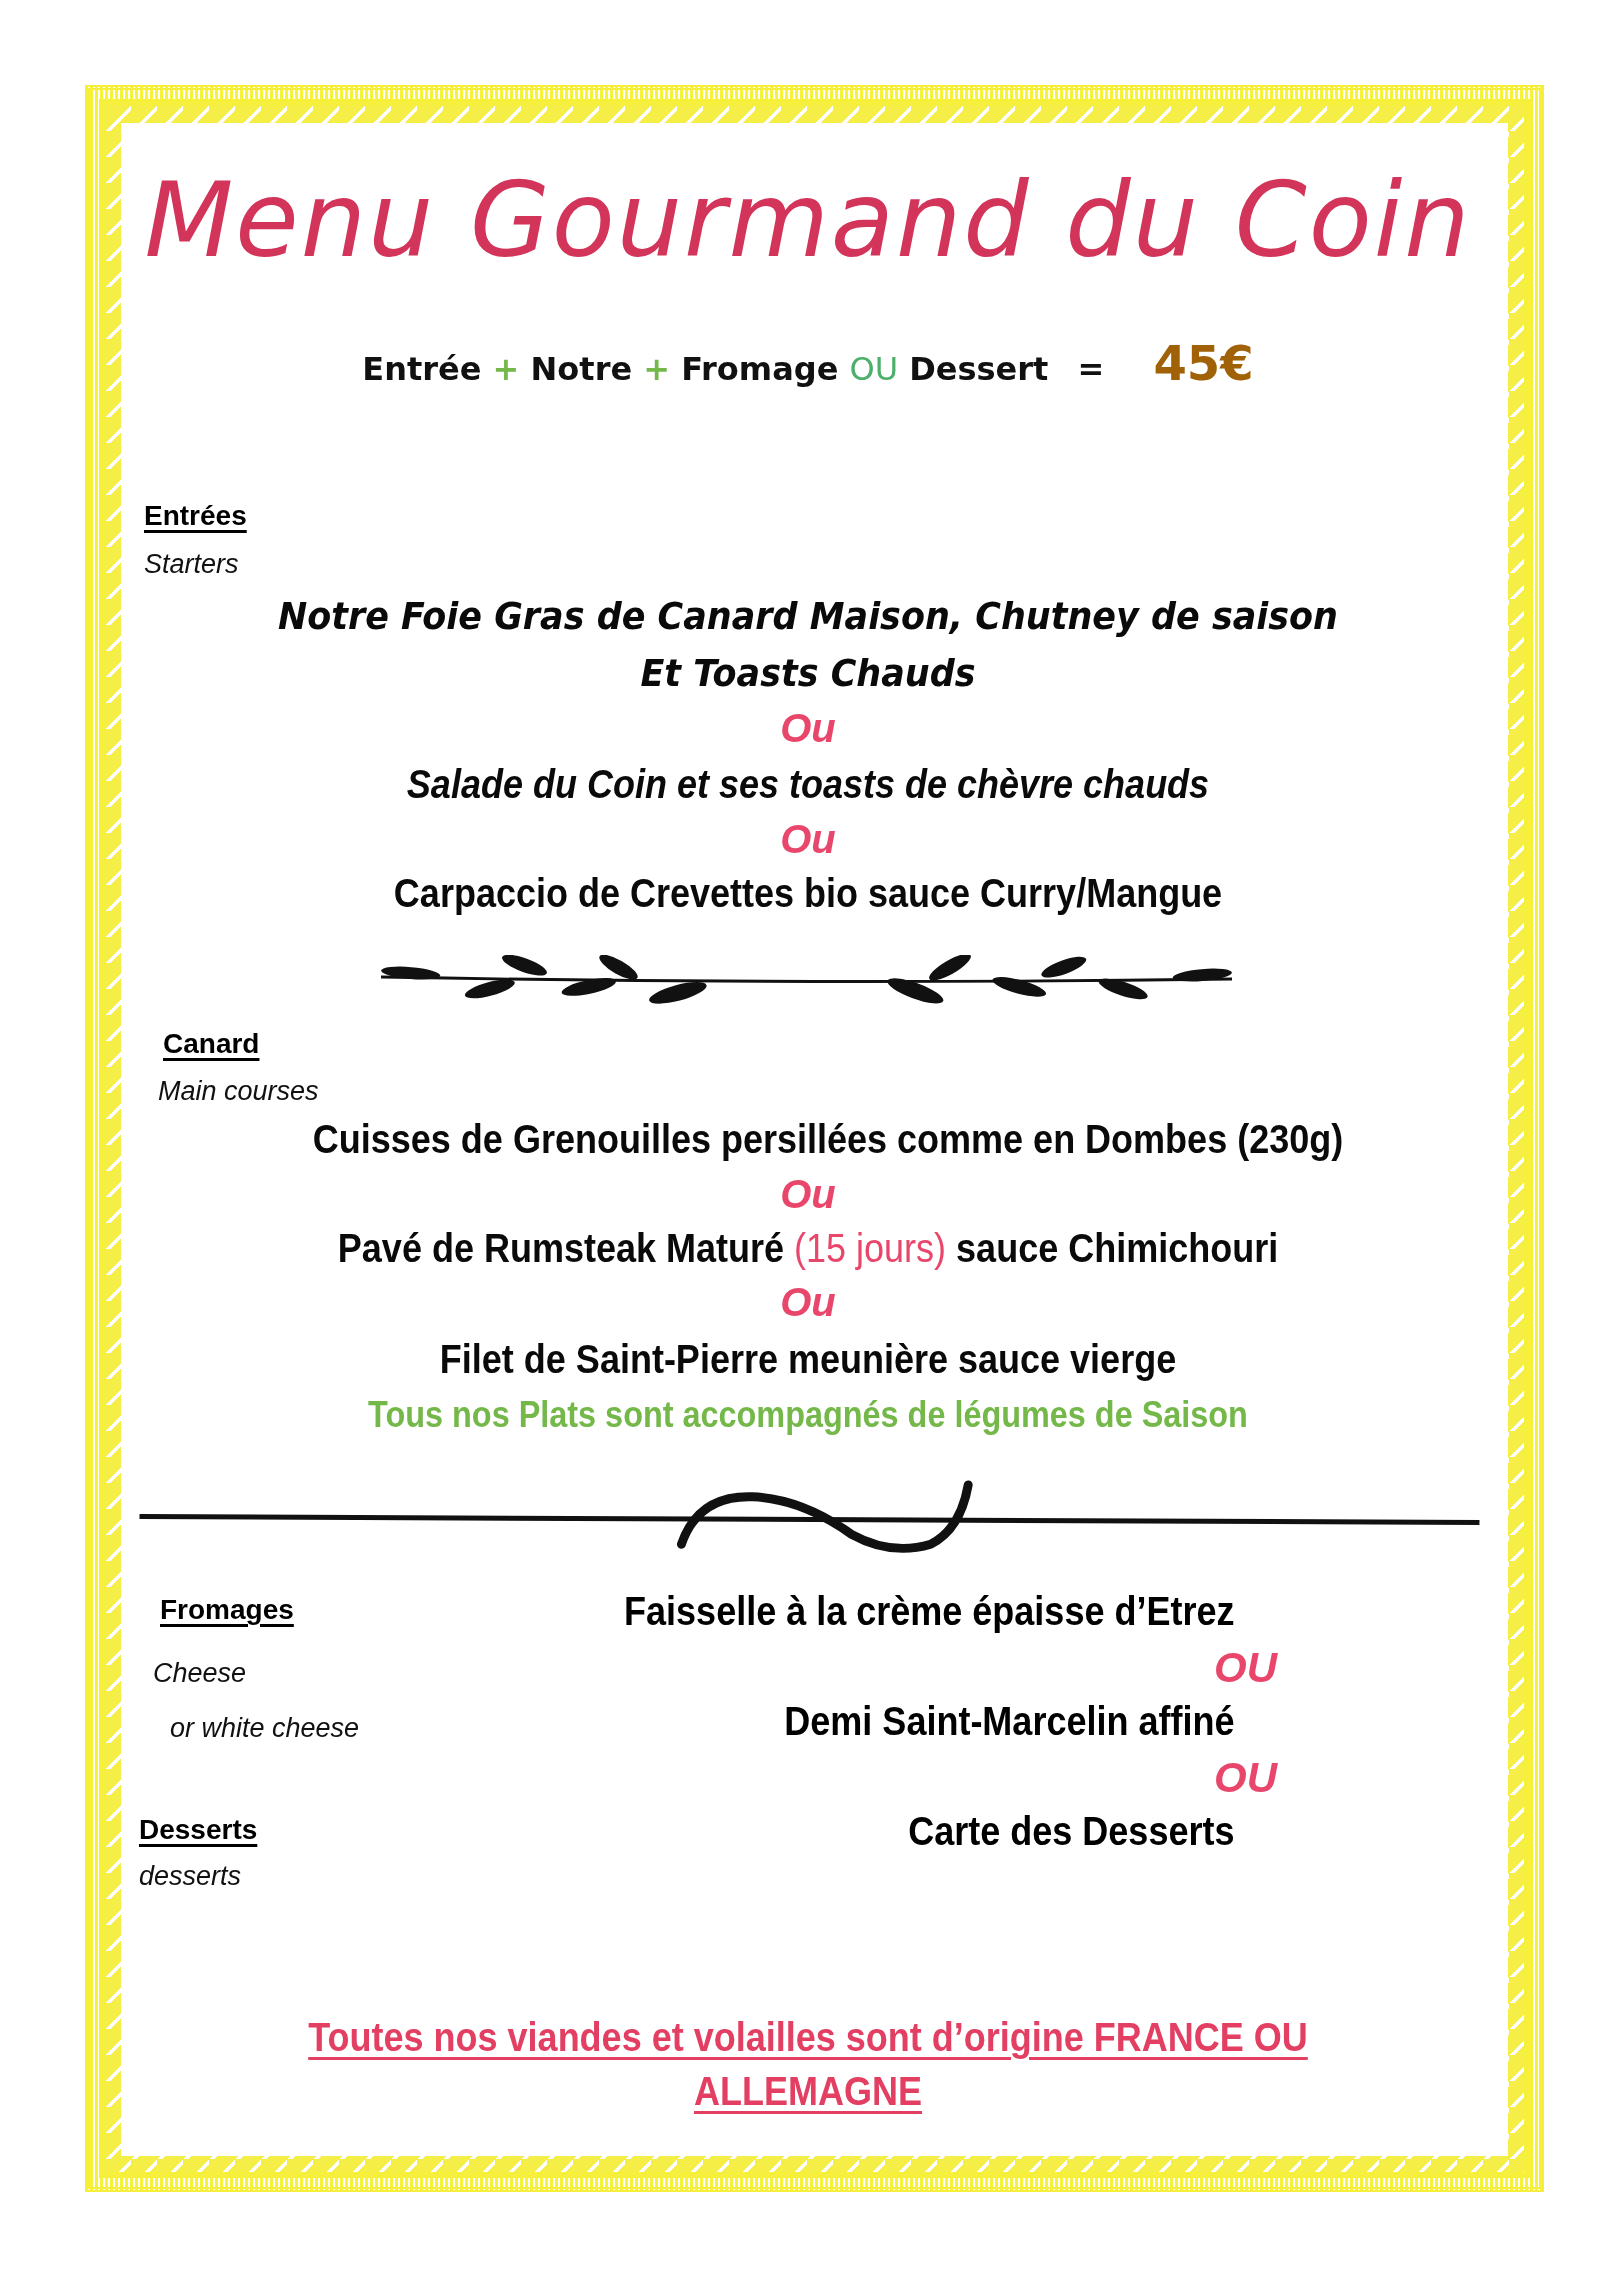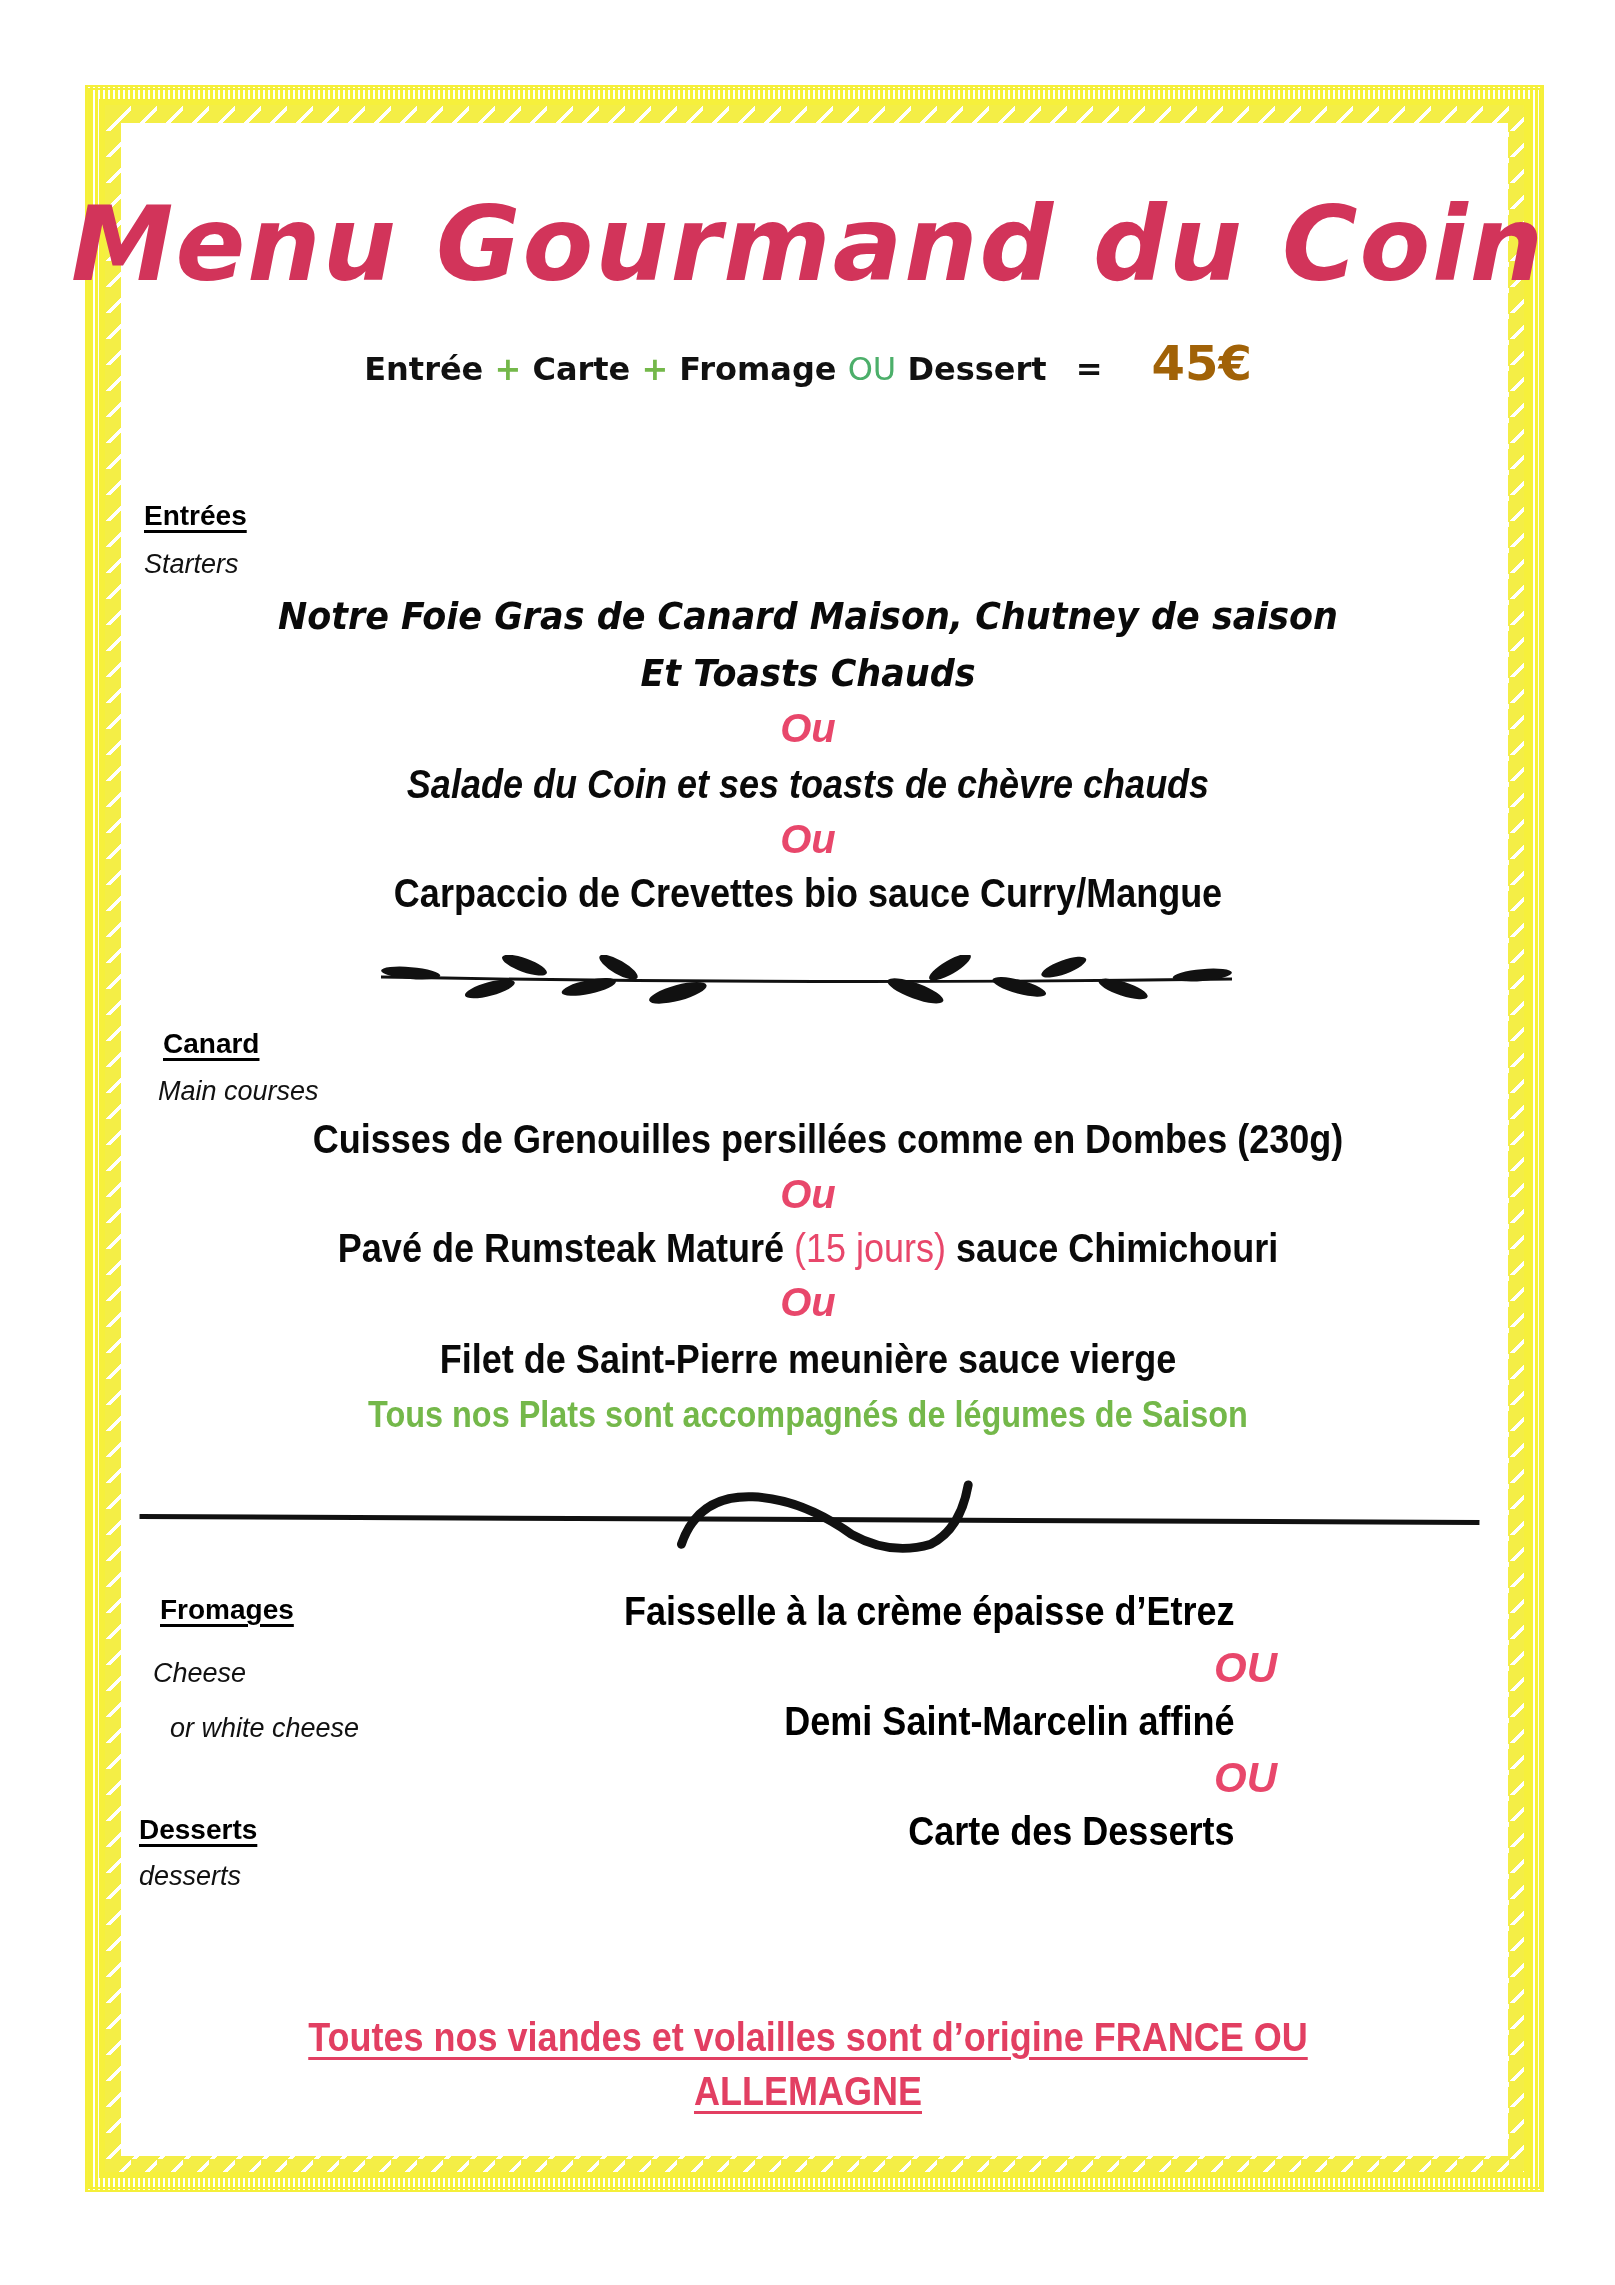--- a/index.html
+++ b/index.html
@@ -13,22 +13,22 @@
   .frame-outer { position:absolute; inset:0; box-sizing:border-box;
            border:5px double #f5ef3a; }
   .frame-band { position:absolute; left:14px; top:14px; right:14px; bottom:14px;
            background:#f6f03c; }
   .frame-zig { position:absolute; left:20px; top:20px; right:20px; bottom:20px;
            background:
              linear-gradient(135deg, transparent 0 50%, #fff 50% 60%, transparent 60%) 0 0/26px 26px,
              #f4ee46; }
   .inner { position:absolute; left:36px; top:38px; right:36px; bottom:36px; background:#fff; }
 
-  .title { position:absolute; left:0; right:0; top:184px; text-align:center;
-           font-family:"DejaVu Sans", sans-serif; font-style:italic; font-weight:bold;
+  .title { position:absolute; left:0; right:0; top:160px; text-align:center;
+           font-family:"DejaVu Sans", sans-serif; font-style:italic; font-weight:normal;
            font-size:103px; color:#d2345a; letter-spacing:2px; }
   .tagline { position:absolute; left:0; right:0; top:335px; text-align:center;
            font-family:"DejaVu Sans", sans-serif; font-weight:bold; font-size:32px; color:#111; }
   .tagline .plus { color:#74b84a; }
   .tagline .ou { color:#4caf6a; font-weight:normal; }
   .tagline .price { color:#a16207; font-size:48px; margin-left:20px; }
   .tagline .eq { margin:0 18px; }
 
   .sec-head { position:absolute; font-weight:bold; font-size:28px; text-decoration:underline;
            text-underline-offset:5px; text-decoration-thickness:3px; }
@@ -61,21 +61,21 @@
   <div class="frame-band"></div>
   <div class="frame-zig"></div>
   <div class="inner"></div>
 </div>
 
 <div class="title">Menu Gourmand du Coin</div>
 
 <div class="tagline">
   <span>Entrée</span>
   <span class="plus">+</span>
-  <span>Carte</span>
+  <span>Notre</span>
   <span class="plus">+</span>
   <span>Fromage</span>
   <span class="ou">OU</span>
   <span>Dessert</span>
   <span class="eq">=</span>
   <span class="price">45€</span>
 </div>
 
 <div class="sec-head" style="left:144px; top:500px;">Entrées</div>
 <div class="sec-sub" style="left:144px; top:549px;">Starters</div>

